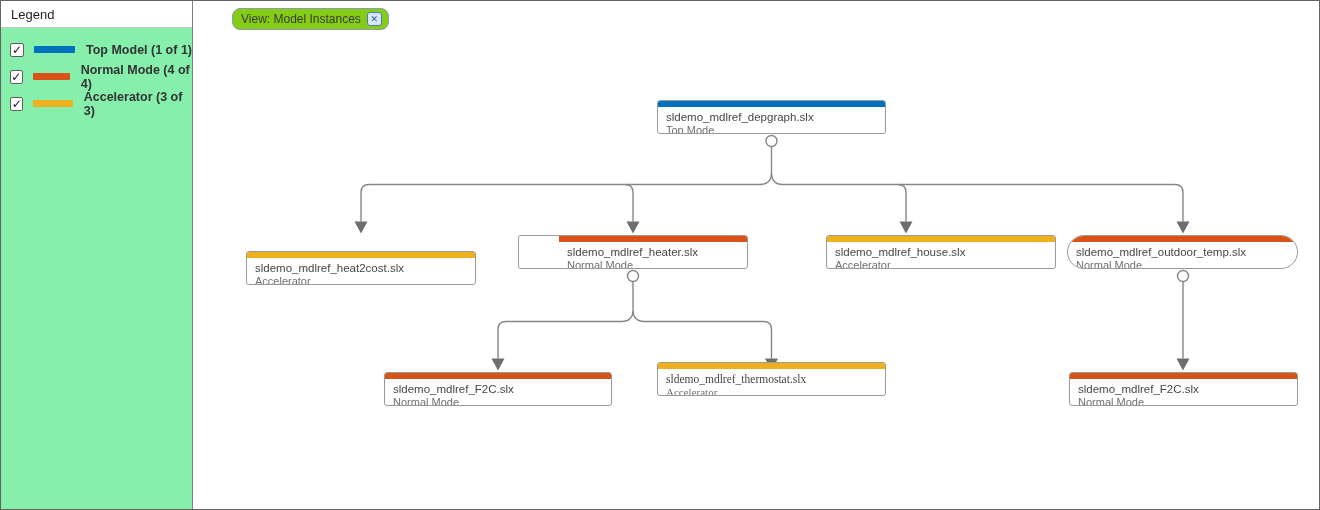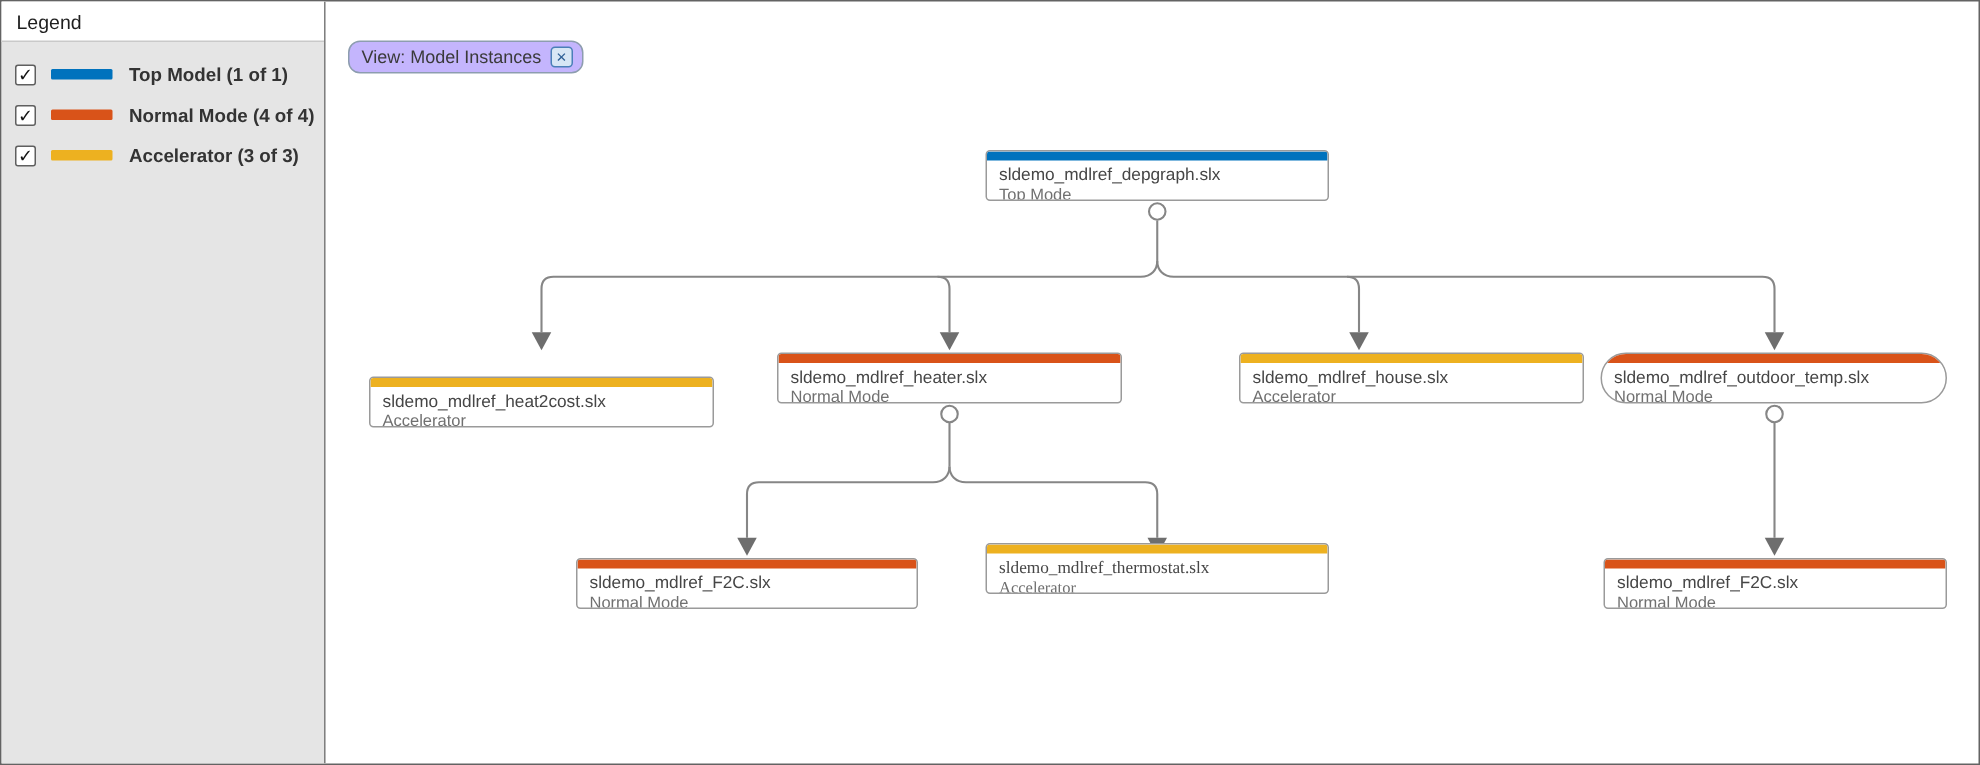--- a/index.html
+++ b/index.html
@@ -5,45 +5,45 @@
   html,body { margin:0; padding:0; background:#e8e8e8; }
   * { box-sizing:border-box; }
   .window {
     position:relative; width:1320px; height:510px;
     background:#ffffff; border:1px solid #636363;
     font-family:"Liberation Sans","DejaVu Sans",sans-serif;
     overflow:hidden;
   }
   
   .legend-panel {
-    position:absolute; left:0; top:0; bottom:0; width:216px;
-    background:#e5e5e5; border-right:1px solid #7f7f7f;
+    position:absolute; left:0; top:0; bottom:0; width:192px;
+    background:#86efac; border-right:1px solid #7f7f7f;
   }
   .legend-header {
     height:27px; line-height:27px; background:#ffffff;
     border-bottom:1px solid #c9c9c9; padding-left:10px;
     font-size:13px; color:#1f1f1f;
   }
   .legend-rows { padding-top:8px; }
   .legend-row {
     display:flex; align-items:center; height:27px; cursor:default;
   }
   .checkbox {
     width:14px; height:14px; margin-left:9px;
     background:#ffffff; border:1px solid #5f5f5f; border-radius:2px;
     display:flex; align-items:center; justify-content:center;
     font-size:12px; font-weight:bold; color:#111; line-height:1;
   }
   .legend-bar { width:41px; height:7px; margin-left:10px; border-radius:1px; }
   .legend-label { margin-left:11px; font-size:12.5px; color:#333333;font-weight:bold; }
   
   .chip {
-    position:absolute; left:231px; top:26px; height:22px;
+    position:absolute; left:231px; top:7px; height:22px;
     display:flex; align-items:center; padding:0 6px 0 8px;
-    background:#c4b5fd; border:1px solid #8d9daf; border-radius:8px;
+    background:#84cc16; border:1px solid #8d9daf; border-radius:8px;
   }
   .chip-label { font-size:12px; color:#3a3a3a; margin-right:6px; }
   .chip-close {
     width:15px; height:14px; border:1px solid #4a7fb8; border-radius:3px;
     background:#d7e6f5; color:#2e5f96; font-size:9px; font-weight:bold;
     display:flex; align-items:center; justify-content:center; cursor:pointer;
     line-height:1;
   }
   
   svg.edges { position:absolute; left:0; top:0; pointer-events:none; }
@@ -96,21 +96,21 @@
       <div class="node" style="left: 656px; top: 99px; width: 229px;">
         <div class="node-bar" style="background: rgb(0, 114, 189);"></div>
         <div class="node-file">sldemo_mdlref_depgraph.slx</div>
         <div class="node-mode">Top Mode</div>
       </div>
       <div class="node" style="left: 245px; top: 250px; width: 230px;">
         <div class="node-bar" style="background: rgb(237, 177, 32);"></div>
         <div class="node-file">sldemo_mdlref_heat2cost.slx</div>
         <div class="node-mode">Accelerator</div>
       </div>
-      <div class="node" style="left: 517px; top: 234px; width: 230px;">
+      <div class="node" style="left: 517px; top: 234px; width: 230px; padding-left: 40px;">
         <div class="node-bar" style="background: rgb(217, 83, 25);"></div>
         <div class="node-file">sldemo_mdlref_heater.slx</div>
         <div class="node-mode">Normal Mode</div>
       </div>
       <div class="node" style="left: 790px; top: 234px; width: 230px; margin-left: 35px;">
         <div class="node-bar" style="background: rgb(237, 177, 32);"></div>
         <div class="node-file">sldemo_mdlref_house.slx</div>
         <div class="node-mode">Accelerator</div>
       </div>
       <div class="node" style="left: 1066px; top: 234px; width: 231px; border-radius: 18px;">

